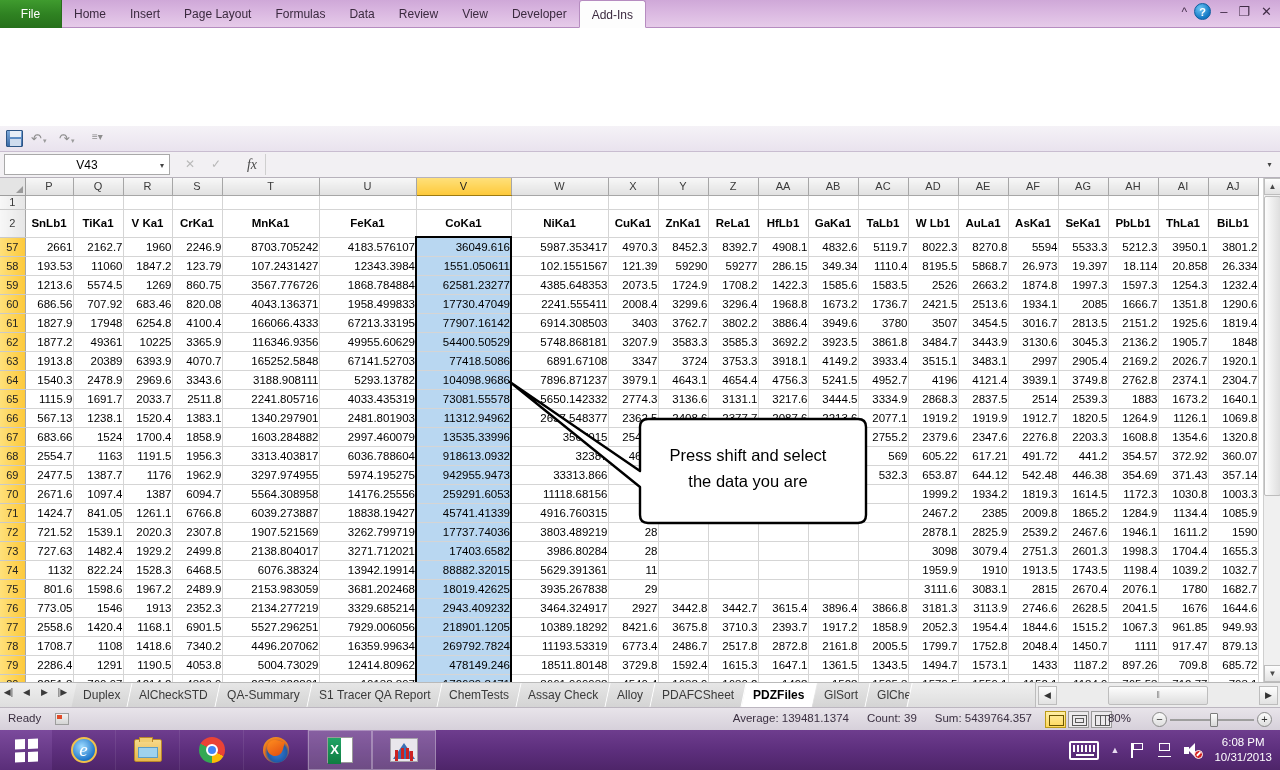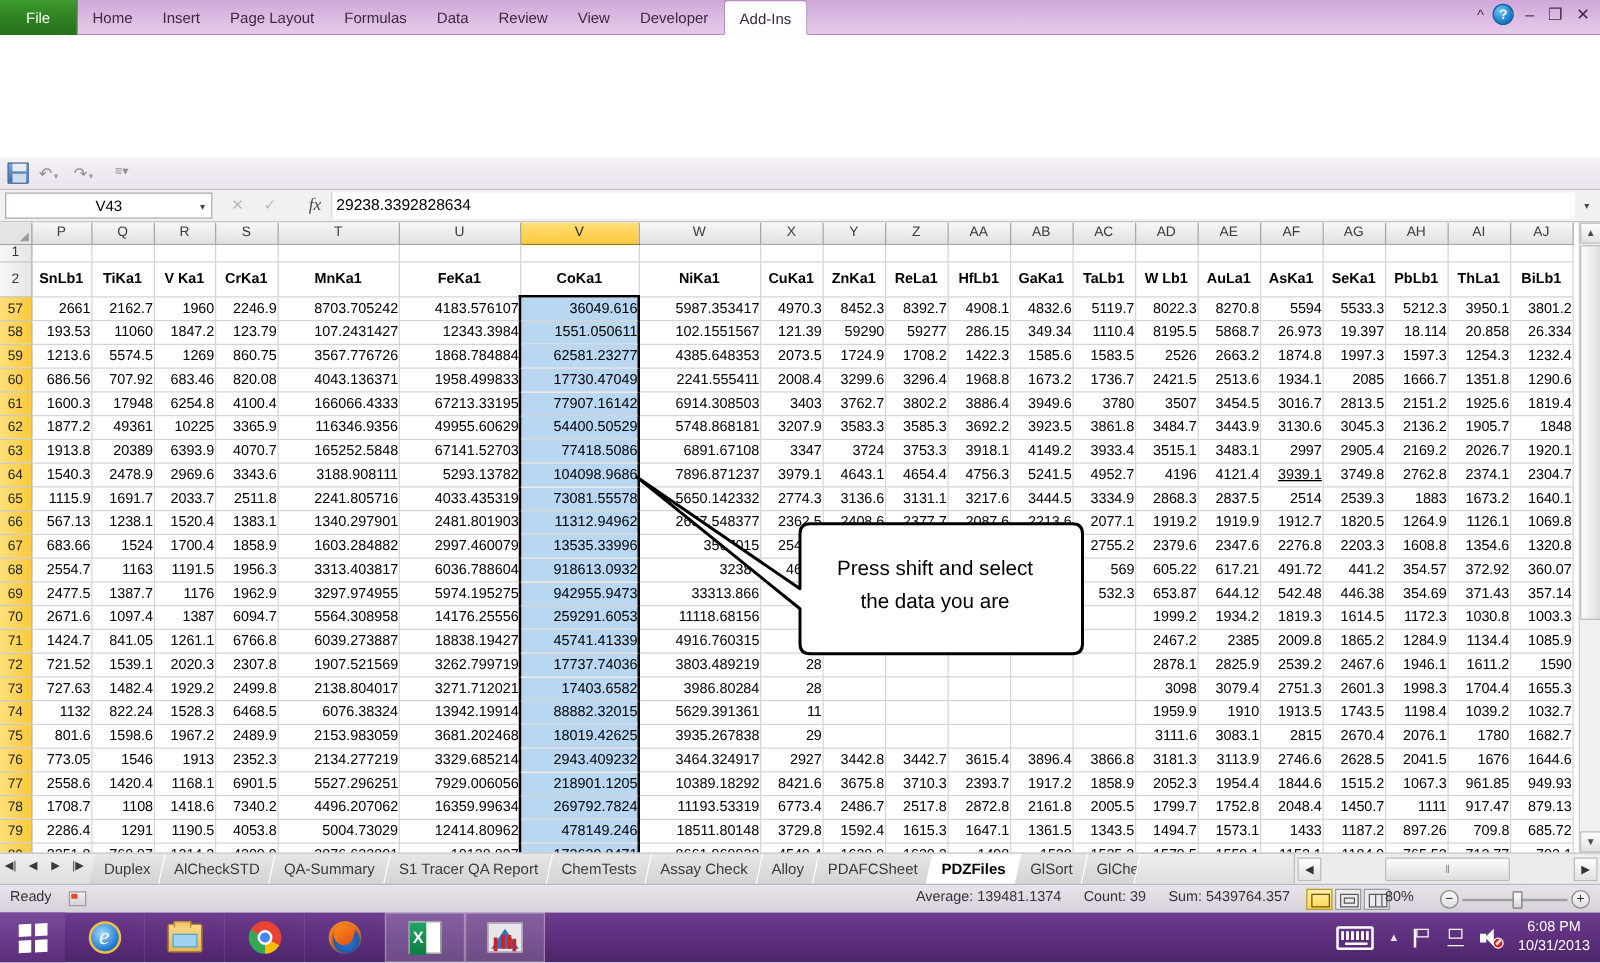--- a/index.html
+++ b/index.html
@@ -375,21 +375,20 @@
 
   <div class="fbar">
     <div class="namebox">
       <span>V43</span>
       <span class="namebox-caret">▾</span>
     </div>
     <span class="fb-cancel">✕</span>
     <span class="fb-ok">✓</span>
     <div class="fbar-sep"></div>
     <span class="fb-fx">fx</span>
-    <div class="fb-input">29238.3392828634</div>
     <span class="fb-expand">▾</span>
   </div>
 
   <div class="grid-wrap">
     <table class="sheet">
       <thead>
           <tr id="colhdr-row">
             <th class="corner"></th>
             <th class="colhdr" style="width: 48px;">P</th>
             <th class="colhdr" style="width: 50px;">Q</th>
@@ -554,21 +553,21 @@
             <td class="cell" style="width: 50px; height: 19px;">2421.5</td>
             <td class="cell" style="width: 50px; height: 19px;">2513.6</td>
             <td class="cell" style="width: 50px; height: 19px;">1934.1</td>
             <td class="cell" style="width: 50px; height: 19px;">2085</td>
             <td class="cell" style="width: 50px; height: 19px;">1666.7</td>
             <td class="cell" style="width: 50px; height: 19px;">1351.8</td>
             <td class="cell" style="width: 50px; height: 19px;">1290.6</td>
           </tr>
           <tr>
             <td class="rowhdr sel">61</td>
-            <td class="cell" style="width: 48px; height: 19px;">1600.3</td>
+            <td class="cell" style="width: 48px; height: 19px;">1827.9</td>
             <td class="cell" style="width: 50px; height: 19px;">17948</td>
             <td class="cell" style="width: 49px; height: 19px;">6254.8</td>
             <td class="cell" style="width: 50px; height: 19px;">4100.4</td>
             <td class="cell" style="width: 97px; height: 19px;">166066.4333</td>
             <td class="cell" style="width: 97px; height: 19px;">67213.33195</td>
             <td class="cell selcol selleft selright" style="width: 95px; height: 19px;">77907.16142</td>
             <td class="cell" style="width: 97px; height: 19px;">6914.308503</td>
             <td class="cell" style="width: 50px; height: 19px;">3403</td>
             <td class="cell" style="width: 50px; height: 19px;">3762.7</td>
             <td class="cell" style="width: 50px; height: 19px;">3802.2</td>
@@ -642,21 +641,21 @@
             <td class="cell selcol selleft selright" style="width: 95px; height: 19px;">104098.9686</td>
             <td class="cell" style="width: 97px; height: 19px;">7896.871237</td>
             <td class="cell" style="width: 50px; height: 19px;">3979.1</td>
             <td class="cell" style="width: 50px; height: 19px;">4643.1</td>
             <td class="cell" style="width: 50px; height: 19px;">4654.4</td>
             <td class="cell" style="width: 50px; height: 19px;">4756.3</td>
             <td class="cell" style="width: 50px; height: 19px;">5241.5</td>
             <td class="cell" style="width: 50px; height: 19px;">4952.7</td>
             <td class="cell" style="width: 50px; height: 19px;">4196</td>
             <td class="cell" style="width: 50px; height: 19px;">4121.4</td>
-            <td class="cell" style="width: 50px; height: 19px; text-decoration: underline;">3939.1</td>
+            <td class="cell" style="width: 50px; height: 19px;">3939.1</td>
             <td class="cell" style="width: 50px; height: 19px;">3749.8</td>
             <td class="cell" style="width: 50px; height: 19px;">2762.8</td>
             <td class="cell" style="width: 50px; height: 19px;">2374.1</td>
             <td class="cell" style="width: 50px; height: 19px;">2304.7</td>
           </tr>
           <tr>
             <td class="rowhdr sel">65</td>
             <td class="cell" style="width: 48px; height: 19px;">1115.9</td>
             <td class="cell" style="width: 50px; height: 19px;">1691.7</td>
             <td class="cell" style="width: 49px; height: 19px;">2033.7</td>

